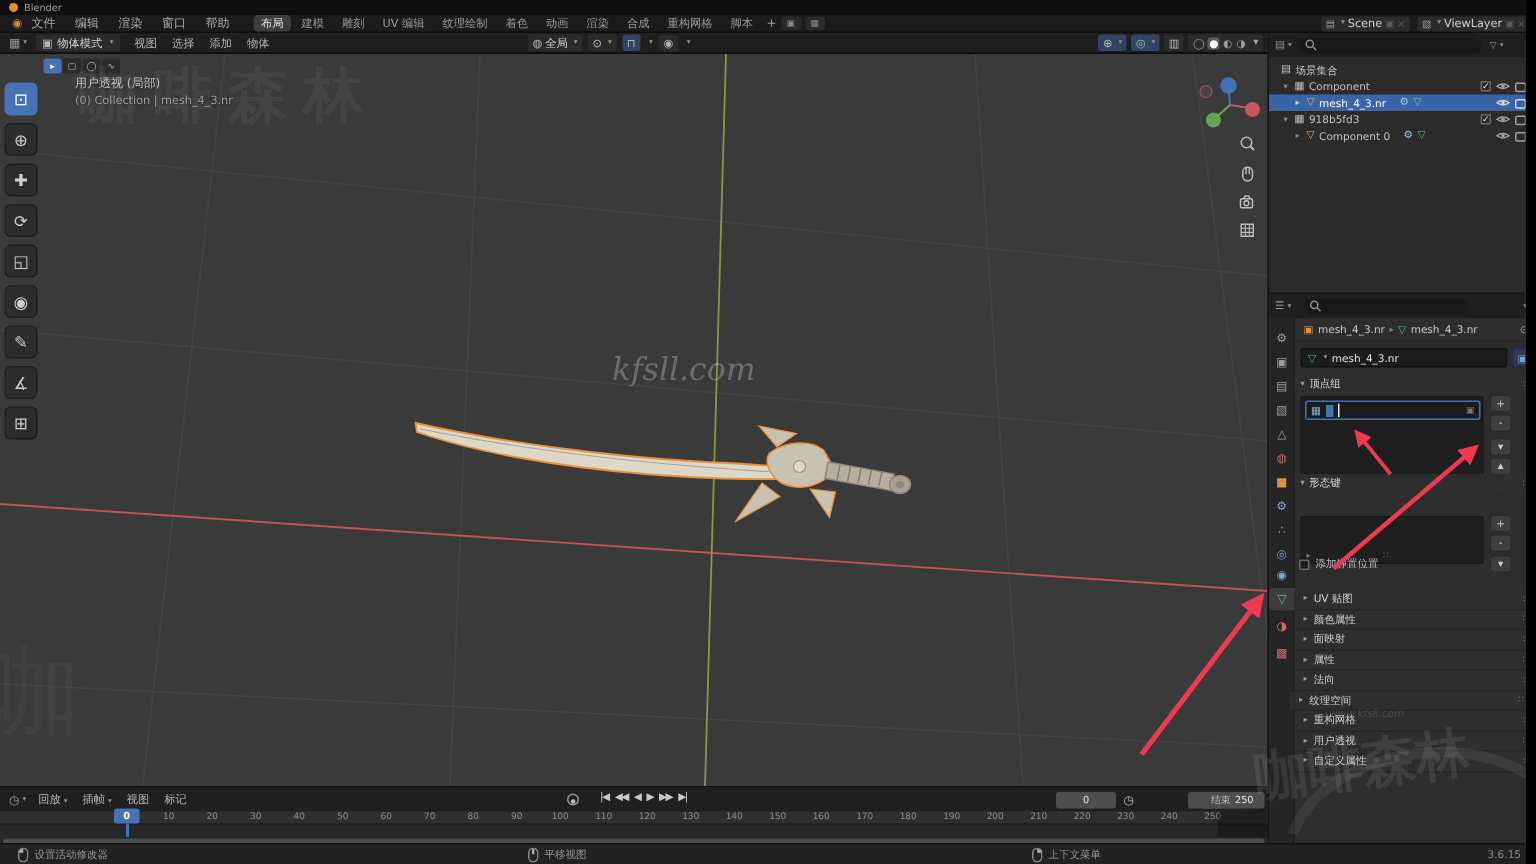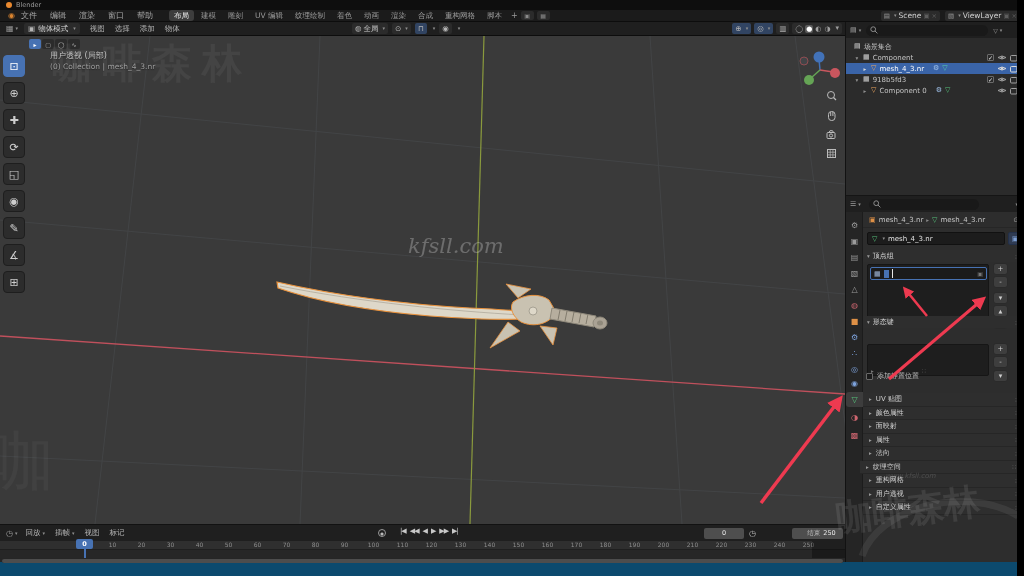--- a/index.html
+++ b/index.html
@@ -635,20 +635,44 @@
       </div>
     <div class="tl-tracks"></div>
     <div class="overrange"></div>
     <div class="badge">0</div>
     <div class="playhead"></div>
     <div class="tl-scroll">
         <div></div>
       </div>
   </div>
 
+  <div class="statusbar">
+    <div class="hint" style="left:12px">
+      <svg width="7" height="10">
+          <rect x="0.5" y="0.5" width="6" height="9" rx="3" stroke="#888" fill="none"></rect>
+          <path d="M0.5,3 Q2,4 3.5,3.5 V0.8 Q1.5,0.8 0.5,2.5 Z" fill="#aaa"></path>
+        </svg>
+      <span>设置活动修改器</span>
+    </div>
+    <div class="hint" style="left:352px">
+      <svg width="7" height="10">
+          <rect x="0.5" y="0.5" width="6" height="9" rx="3" stroke="#888" fill="none"></rect>
+          <rect x="2.7" y="1" width="1.6" height="3.5" fill="#aaa"></rect>
+        </svg>
+      <span>平移视图</span>
+    </div>
+    <div class="hint" style="left:688px">
+      <svg width="7" height="10">
+          <rect x="0.5" y="0.5" width="6" height="9" rx="3" stroke="#888" fill="none"></rect>
+          <path d="M6.5,3 Q5,4 3.5,3.5 V0.8 Q5.5,0.8 6.5,2.5 Z" fill="#aaa"></path>
+        </svg>
+      <span>上下文菜单</span>
+    </div>
+    <div class="version">3.6.15</div>
+  </div>
 
   <div class="wm-brand-br">咖啡森林</div>
 
   <svg class="abs" style="left:0;top:0;pointer-events:none;z-index:50" width="1024" height="576">
     <defs>
       <marker id="ah" viewBox="0 0 10 10" refX="7" refY="5" markerWidth="4.5" markerHeight="4.5" orient="auto-start-reverse">
         <path d="M0,0 L10,5 L0,10 z" fill="#ee3a50"></path>
       </marker>
     </defs>
     <path d="M862,556 C878,508 965,484 1018,516" stroke="rgba(255,255,255,0.07)" stroke-width="7" fill="none"></path>

